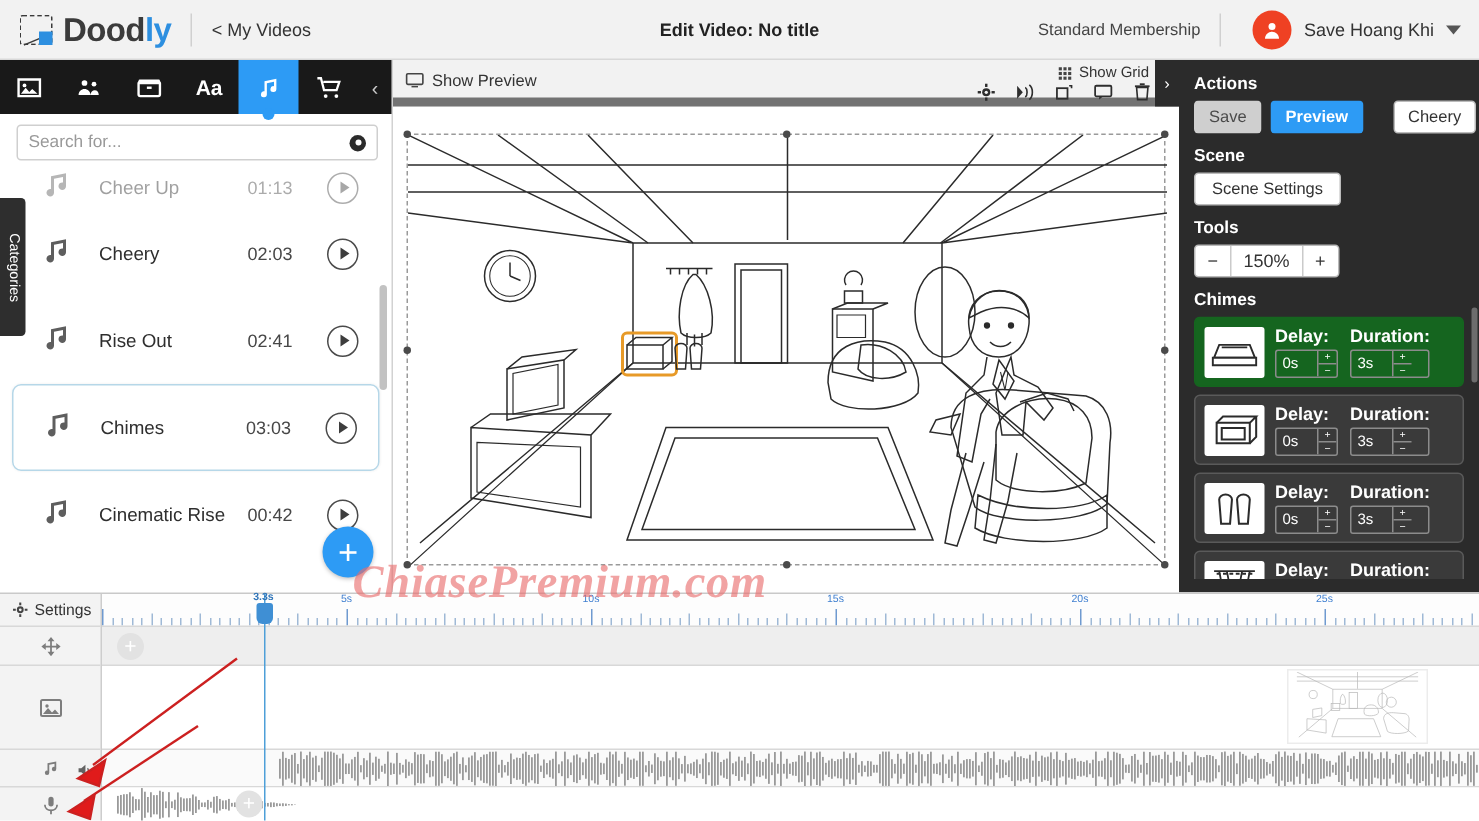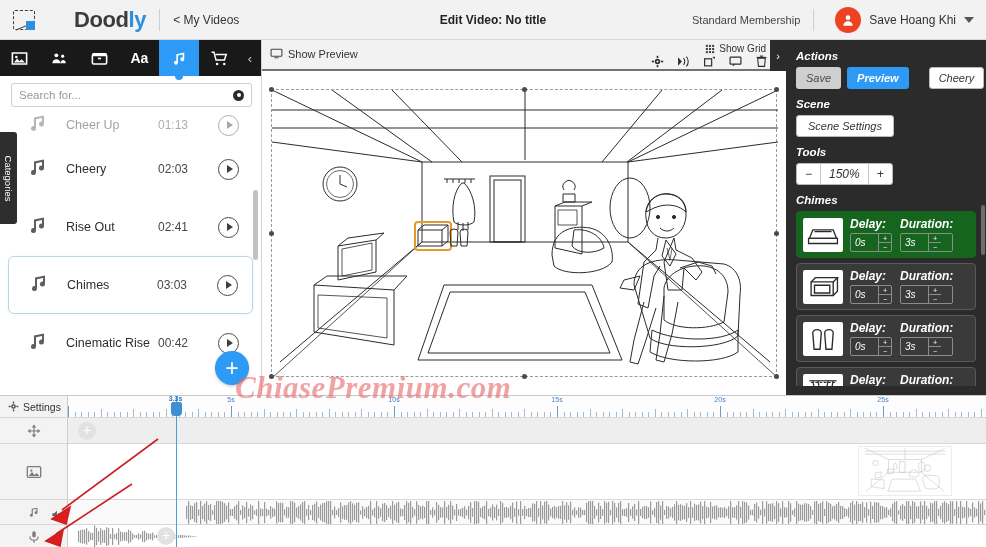--- a/index.html
+++ b/index.html
@@ -29,21 +29,20 @@
     border-bottom: 1.8px solid #3a3a3a;
     transform: skewY(-22deg);
   }
   .brand-mark::after {
     content: ""; position: absolute; right: -1px; bottom: -1px;
     width: 9px; height: 9px; background: #2d8fe0;
   }
   .brand-name {
     font-size: 22px; font-weight: bold; letter-spacing: -0.4px;
     color: #3b3b3b;
-    margin-left: 32px;
   }
   .brand-name .blue { color: #2d8fe0; }
   .topbar-divider {
     width: 1px; height: 22px; background: #d0d0d0; margin: 0 13px;
   }
   .myvideos { font-size: 12px; color: #333; cursor: pointer; }
   .edit-title {
     position: absolute; left: 0; right: 0; text-align: center;
     font-size: 12px; font-weight: bold; color: #222;
   }
@@ -118,21 +117,21 @@
   }
   .track-row.partial { height: 30px; opacity: .45; overflow: hidden; }
   .track-row.selected {
     border: 1px solid #b6d7e8; box-shadow: 0 0 2px rgba(0,0,0,.07);
   }
   .note-icon { width: 26px; flex: none; }
   .note-icon svg { width: 24px; height: 24px; fill: #5e5e5e; }
   .track-name {
     flex: 1; font-size: 12.5px; color: #2e2e2e; padding-left: 14px;
   }
-  .track-time { font-size: 12px; color: #474747; width: 44px; text-align: left; }
+  .track-time { font-size: 12px; color: #474747; width: 44px; text-align: center; }
   .play-btn {
     width: 21px; height: 21px; margin-left: 16px; flex: none;
     border: 1.8px solid #4a4a4a; border-radius: 50%;
     display: flex; align-items: center; justify-content: center;
     cursor: pointer;
   }
   .play-btn::after {
     content: ""; width: 0; height: 0; margin-left: 2px;
     border-left: 6px solid #3d3d3d;
     border-top: 4px solid transparent; border-bottom: 4px solid transparent;
@@ -158,21 +157,21 @@
     display: flex; align-items: center; justify-content: center;
     cursor: pointer; z-index: 7; box-shadow: 0 1px 3px rgba(0,0,0,.25);
   }
 
   
   .canvas-area {
     position: absolute; left: 262px; top: 40px; width: 524px; height: 355px;
     background: #ffffff;
   }
   .canvas-toolbar {
-    height: 31px; background: #f2f2f2; border-bottom: 2px solid #737373;
+    height: 31px; background: #f2f2f2; border-bottom: 6px solid #737373;
     position: relative;
   }
   .show-preview {
     position: absolute; left: 8px; top: 7px;
     display: flex; align-items: center; gap: 5px;
     font-size: 11px; color: #333; cursor: pointer;
   }
   .show-preview svg { width: 13px; height: 13px; fill: #444; }
   .show-grid {
     position: absolute; right: 20px; top: 3px;
@@ -206,21 +205,21 @@
   .h-tl { left: -3px; top: -3px; } .h-tc { left: 50%; top: -3px; margin-left: -2.5px; }
   .h-tr { right: -3px; top: -3px; } .h-ml { left: -3px; top: 50%; margin-top: -2.5px; }
   .h-mr { right: -3px; top: 50%; margin-top: -2.5px; }
   .h-bl { left: -3px; bottom: -3px; } .h-bc { left: 50%; bottom: -3px; margin-left: -2.5px; }
   .h-br { right: -3px; bottom: -3px; }
   .stage-svg { position: absolute; left: 0; top: 0; width: 506px; height: 288px; }
 
   
   .right-panel {
     position: absolute; left: 786px; top: 40px; width: 200px; height: 355px;
-    background: #2b2b2b; color: #fff; padding: 8px 10px; overflow: hidden; font-style: italic;
+    background: #2b2b2b; color: #fff; padding: 8px 10px; overflow: hidden;
   }
   .rp-heading { font-size: 11.5px; font-weight: bold; margin: 2px 0 5px; color: #fff; }
   .rp-row { display: flex; align-items: center; gap: 6px; }
   .btn {
     font-size: 11px; border-radius: 3px; padding: 4px 9px;
     cursor: pointer; border: 1px solid transparent; white-space: nowrap;
   }
   .btn-save { background: #cfcfcf; color: #4a4a4a; }
   .btn-preview { background: #2d9bf5; color: #fff; font-weight: 600; }
   .btn-export { background: #fff; color: #333; margin-left: 14px; border-color: #bbb; }

